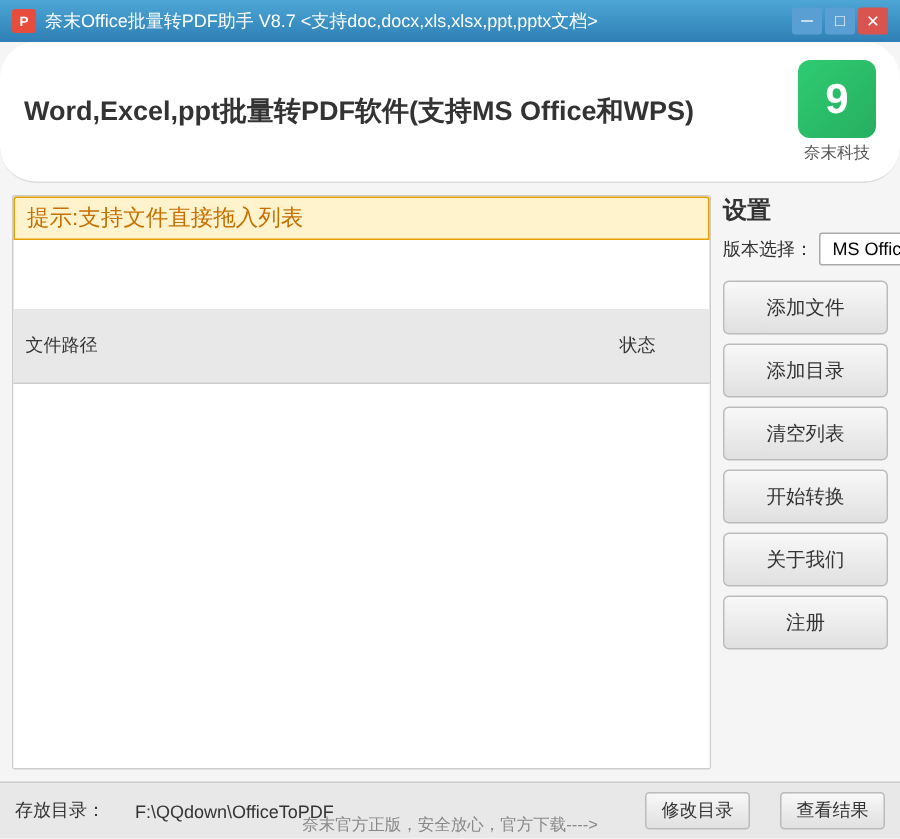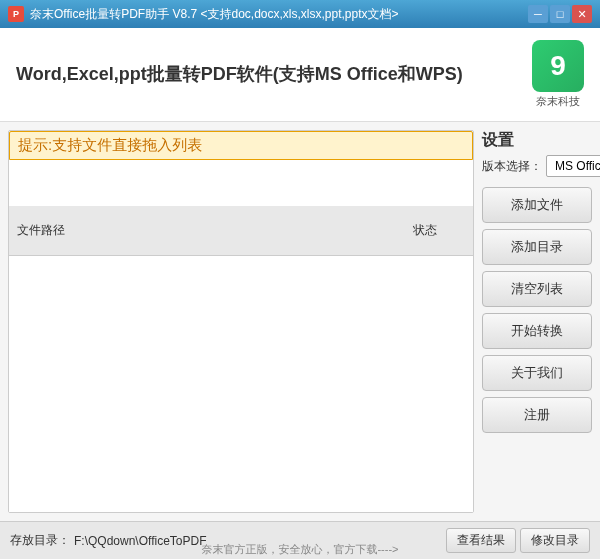--- a/index.html
+++ b/index.html
@@ -71,20 +71,21 @@
 
     
     .header {
       background: white;
       padding: 12px 16px;
       display: flex;
       align-items: center;
       justify-content: space-between;
       border-bottom: 1px solid #ddd;
       min-height: 70px;
+      border-radius: 24px;
     }
     .header-title {
       font-size: 18px;
       font-weight: bold;
       color: #333;
       line-height: 1.4;
     }
     .logo-area {
       display: flex;
       flex-direction: column;
@@ -204,21 +205,21 @@
       text-align: center;
     }
 
     
     .bottom-bar {
       background: #e8e8e8;
       border-top: 1px solid #ccc;
       padding: 6px 10px;
       display: flex;
       align-items: center;
-      gap: 4px;
+      gap: 20px;
       min-height: 32px;
     }
     .save-dir-label {
       font-size: 12px;
       color: #333;
       white-space: nowrap;
     }
     .save-dir-path {
       font-size: 12px;
       color: #333;
@@ -288,19 +289,19 @@
       <button class="action-btn">开始转换</button>
       <button class="action-btn">关于我们</button>
       <button class="action-btn">注册</button>
     </div>
 
   </div>
 
   <div class="bottom-bar">
     <span class="save-dir-label">存放目录：</span>
     <span class="save-dir-path">F:\QQdown\OfficeToPDF</span>
+    <button class="bottom-btn">修改目录</button>
     <button class="bottom-btn">查看结果</button>
-    <button class="bottom-btn">修改目录</button>
   </div>
 
 </div>
 
 <div style="position:fixed;bottom:2px;left:50%;transform:translateX(-50%);font-size:11px;color:#888;white-space:nowrap;pointer-events:none;">奈末官方正版，安全放心，官方下载----&gt;</div>
 
 </body></html>

